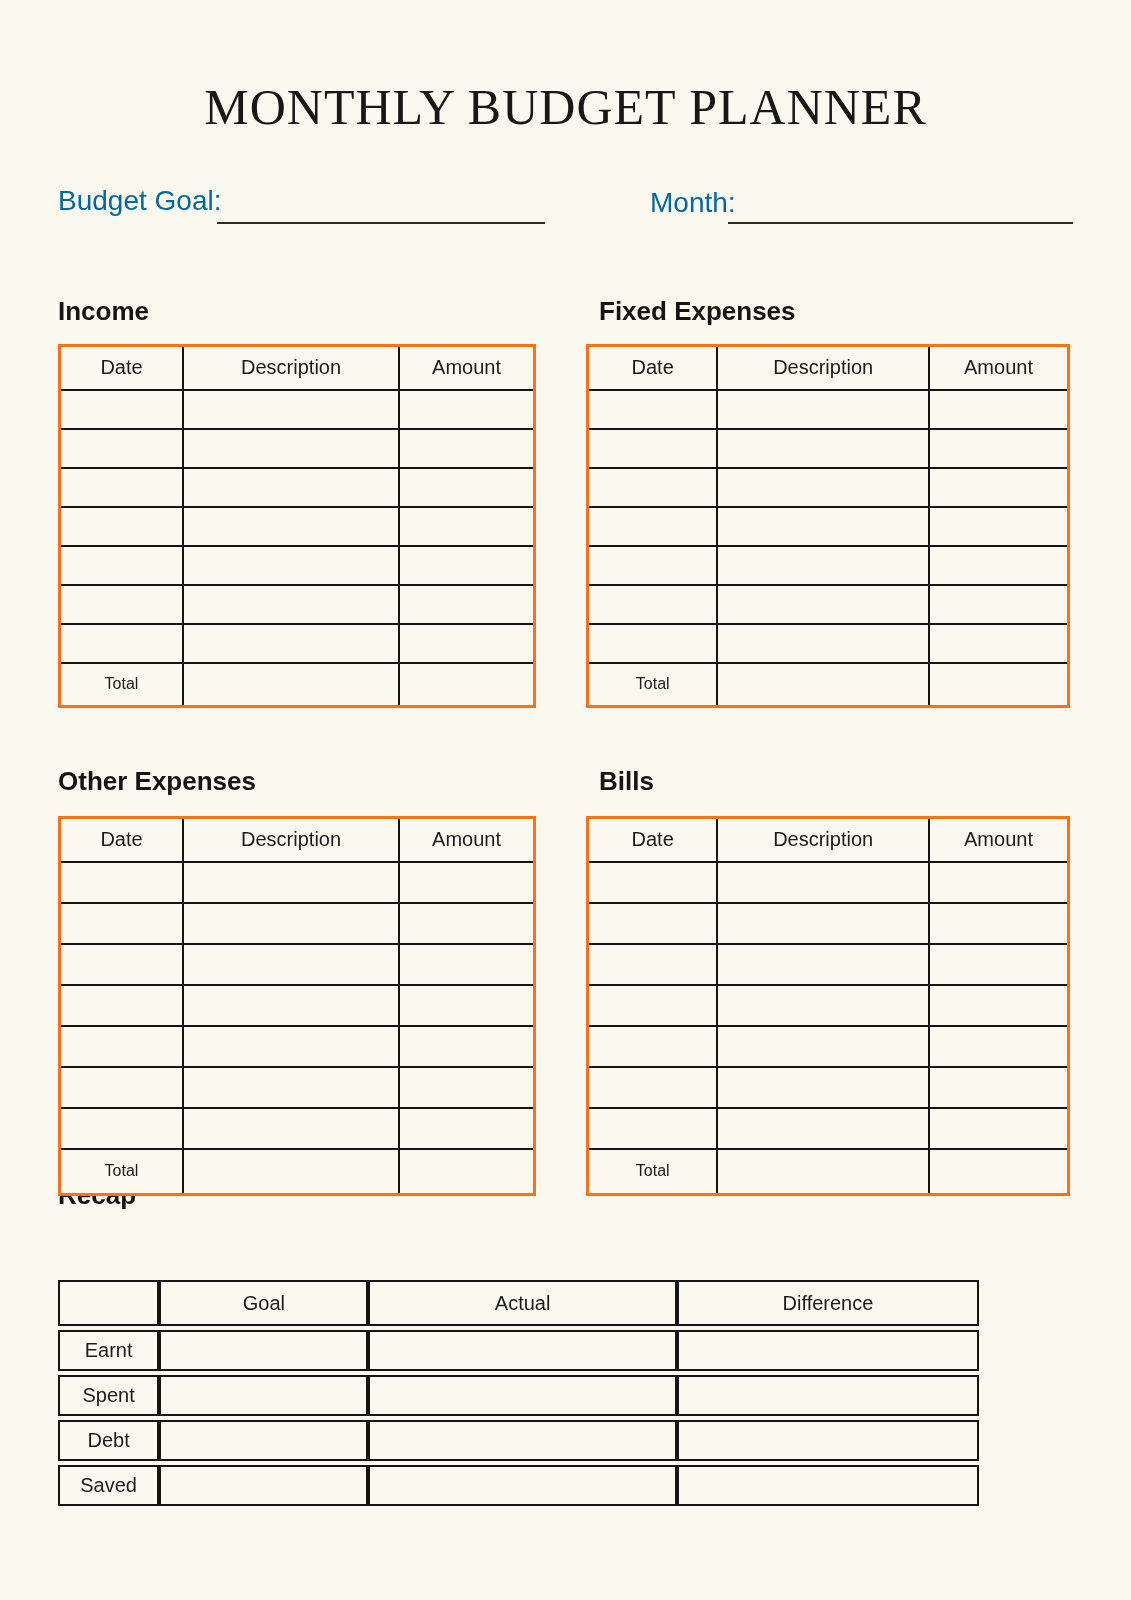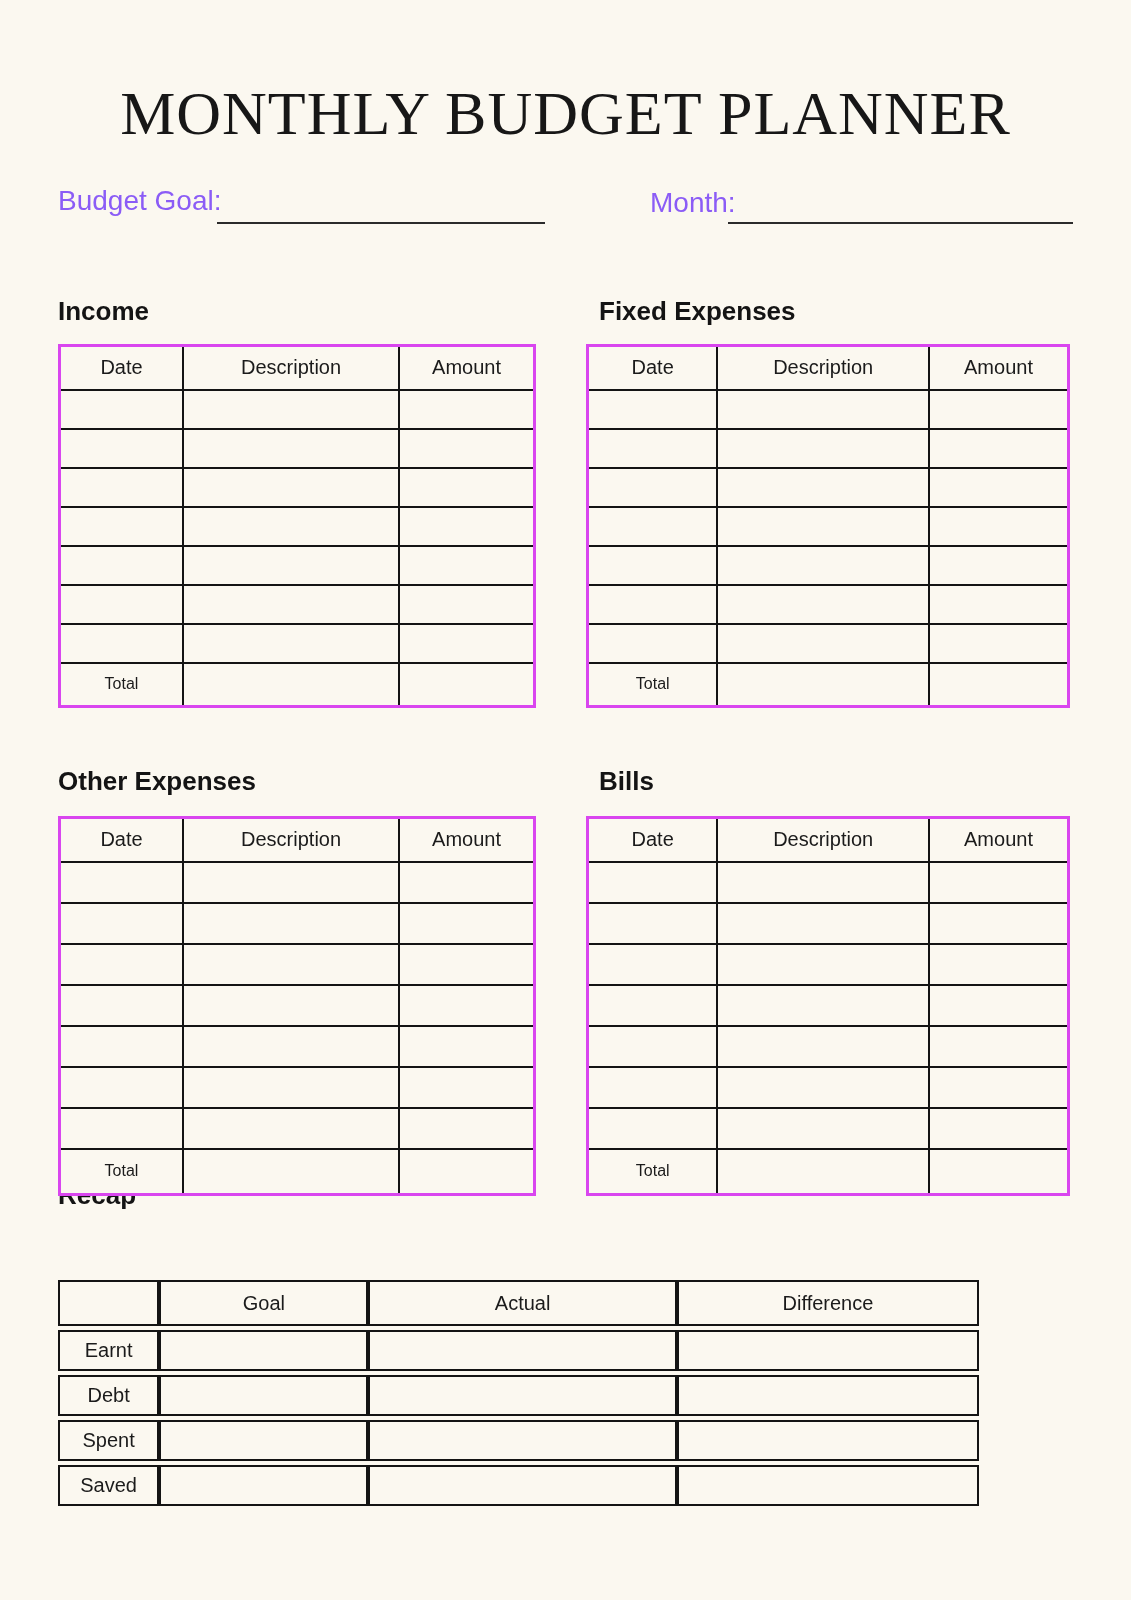--- a/index.html
+++ b/index.html
@@ -16,49 +16,49 @@
   }
 
   .page-title {
     position: absolute;
     top: 78px;
     left: 0;
     width: 100%;
     text-align: center;
     font-family: "Liberation Serif", serif;
     font-weight: 500;
-    font-size: 62px;
+    font-size: 50px;
     letter-spacing: 1px;
     color: #171717;
   }
 
   .field-label {
     position: absolute;
     font-size: 28px;
     font-weight: 400;
-    color: #8b5cf6;
+    color: #0369a1;
     white-space: nowrap;
   }
   .fill-line {
     position: absolute;
     height: 2px;
     background: #2b2b2b;
   }
 
   .section-title {
     position: absolute;
     font-size: 26px;
     font-weight: 700;
     color: #141414;
     white-space: nowrap;
   }
 
   table { border-collapse: collapse; table-layout: fixed; position: absolute; }
 
-  .data-table { border: 3px solid #d946ef; background: #fbf8f0; }
+  .data-table { border: 3px solid #f97316; background: #fbf8f0; }
   .data-table th, .data-table td { border: 2px solid #141414; }
   .data-table th {
     height: 44px;
     font-size: 20px;
     font-weight: 400;
     text-align: center;
     vertical-align: middle;
     color: #1b1b1b;
   }
   .data-table td { height: 39px; }
@@ -344,32 +344,32 @@
       <th>Actual</th>
       <th>Difference</th>
     </tr>
     <tr>
       <td class="recap-row-label">Earnt</td>
       <td></td>
       <td></td>
       <td></td>
     </tr>
     <tr>
+      <td class="recap-row-label">Spent</td>
+      <td></td>
+      <td></td>
+      <td></td>
+    </tr>
+    <tr>
       <td class="recap-row-label">Debt</td>
       <td></td>
       <td></td>
       <td></td>
     </tr>
     <tr>
-      <td class="recap-row-label">Spent</td>
-      <td></td>
-      <td></td>
-      <td></td>
-    </tr>
-    <tr>
       <td class="recap-row-label">Saved</td>
       <td></td>
       <td></td>
       <td></td>
     </tr>
   </tbody>
     </table>
 
 </div>
 

